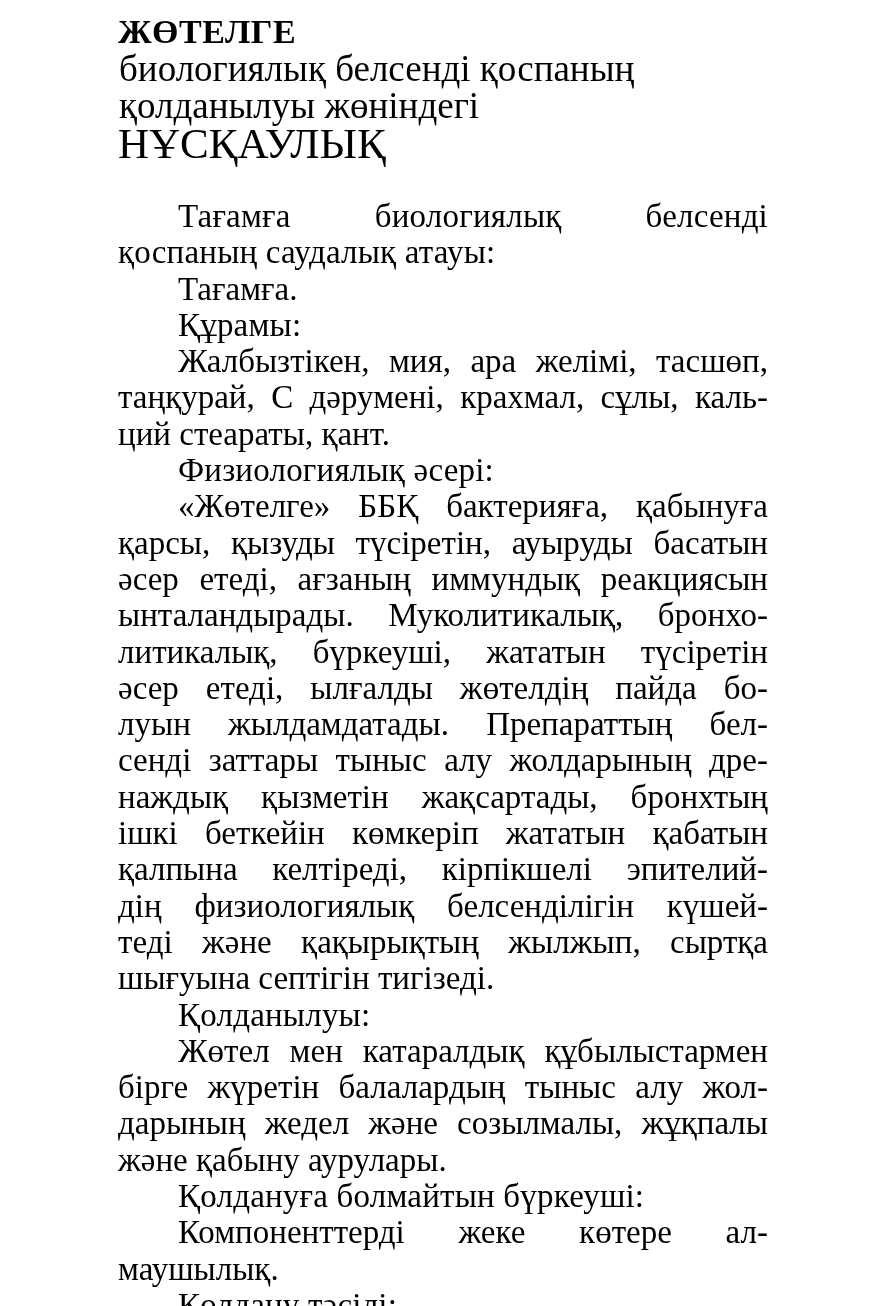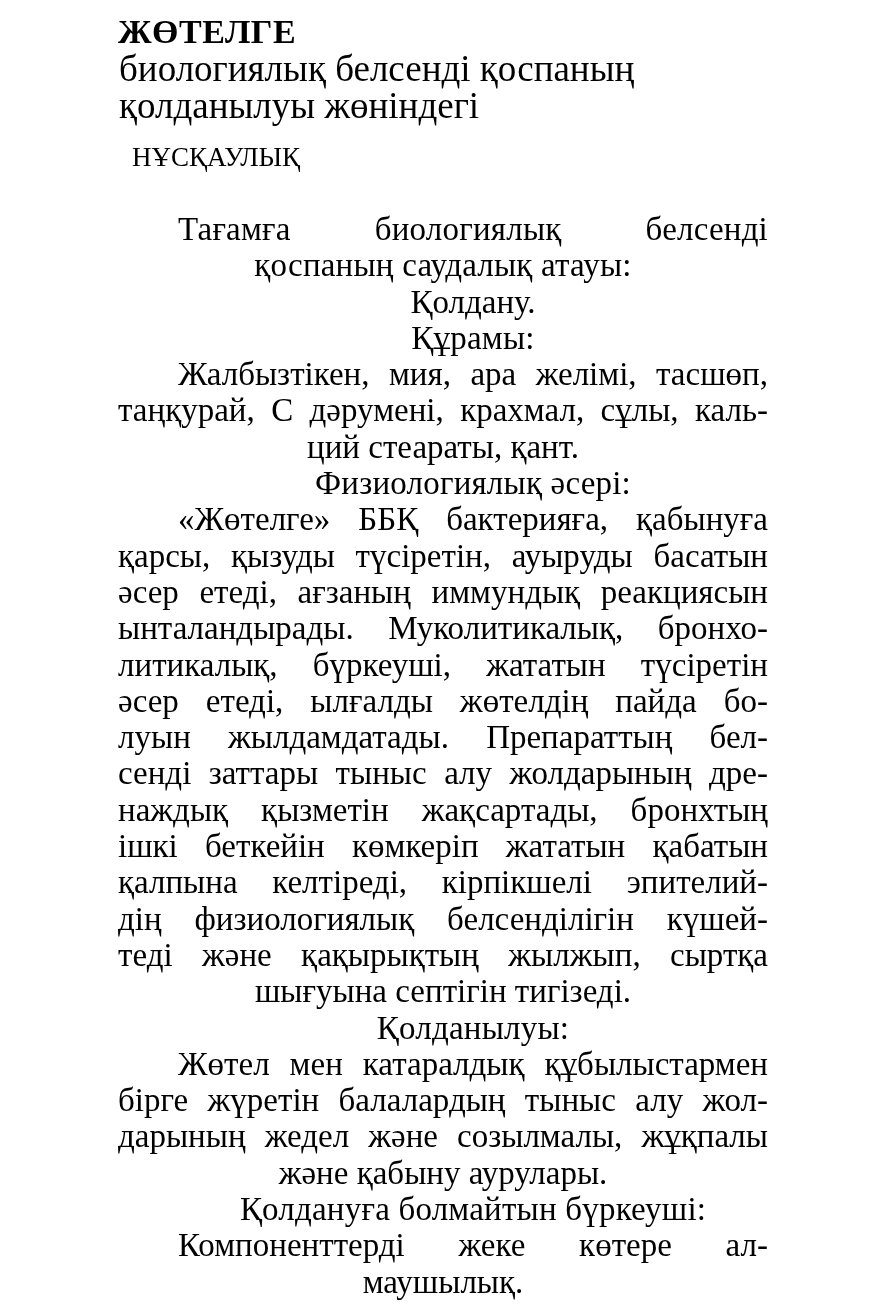--- a/index.html
+++ b/index.html
@@ -31,34 +31,33 @@
       line-height: 36px;
       letter-spacing: 0.5px;
       margin: 0;
     }
     .title-sub {
       font-size: 37px;
       line-height: 36px;
       margin: 1px;
     }
     .title-doc {
-      font-size: 27px;
+      font-size: 43px;
       line-height: 38px;
-      margin: 14px;
+      margin: 0;
     }
     .content {
       margin-top: 35px;
     }
     .line {
       font-size: 33px;
       line-height: 36.3px;
       white-space: nowrap;
       height: 36.3px;
       overflow: visible;
-      text-align: center;
     }
     .just {
       text-align: justify;
       text-align-last: justify;
       white-space: normal;
     }
     .indent {
       padding-left: 60px;
     }
     .bold {
@@ -76,21 +75,21 @@
     <div class="title-sub">биологиялық белсенді қоспаның</div>
     <div class="title-sub">қолданылуы жөніндегі</div>
     <div class="title-doc">НҰСҚАУЛЫҚ</div>
   </div>
 
   <div class="content">
 
     <div>
       <div class="line just indent bold">Тағамға биологиялық белсенді</div>
       <div class="line bold">қоспаның саудалық атауы:</div>
-      <div class="line indent">Қолдану.</div>
+      <div class="line indent">Тағамға.</div>
     </div>
 
     <div>
       <div class="line indent bold">Құрамы:</div>
       <div class="line indent just">Жалбызтікен, мия, ара желімі, тасшөп,</div>
       <div class="line just">таңқурай, С дәрумені, крахмал, сұлы, каль-</div>
       <div class="line">ций стеараты, қант.</div>
     </div>
 
     <div>

